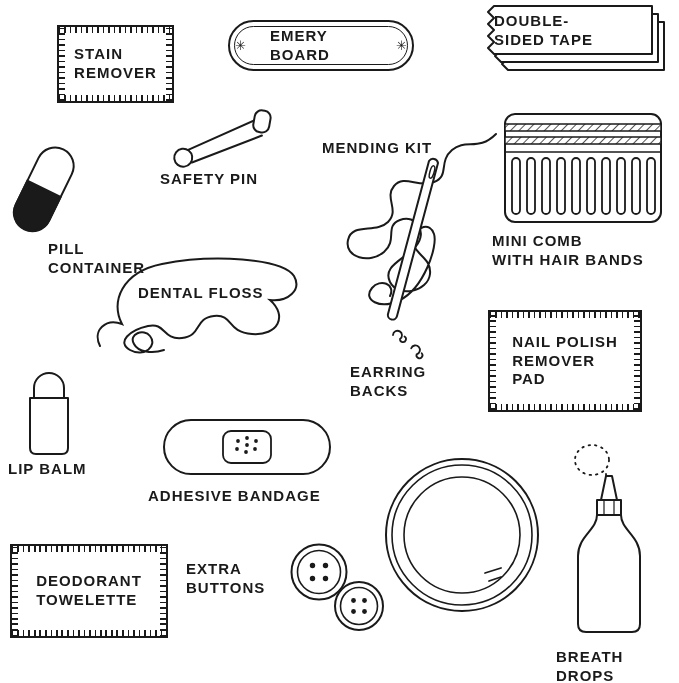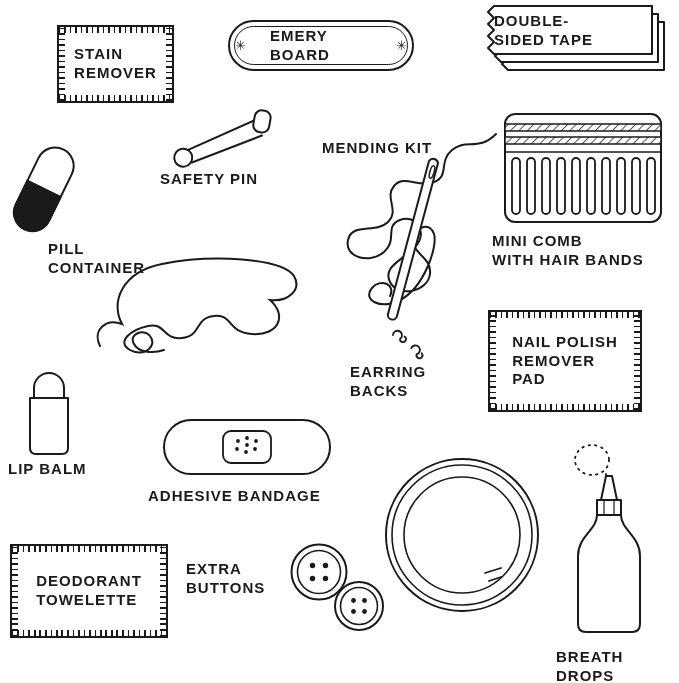--- a/index.html
+++ b/index.html
@@ -145,20 +145,21 @@
 CONTAINER</div>
 
   <div class="item" style="left:92px;top:250px;width:215px;height:120px;">
     <svg width="215" height="120" viewBox="0 0 215 120">
       <path d="M8,96 C0,80 14,68 30,74 C18,52 30,22 70,14 C120,4 190,8 202,26
                C210,40 196,52 178,50 C196,66 186,86 160,84 C134,82 142,64 122,66
                C102,68 110,86 90,88 C70,90 74,72 56,76 C38,80 24,92 38,100
                C52,108 66,96 58,86 C52,78 36,84 42,94 C46,102 60,104 72,100" fill="none" stroke="#1a1a1a" stroke-width="2" stroke-linecap="round"></path>
     </svg>
   </div>
+  <div class="label" style="left:138px;top:284px;width:150px;">DENTAL FLOSS</div>
 
   <div class="item" style="left:390px;top:326px;width:46px;height:40px;">
     <svg width="46" height="40" viewBox="0 0 46 40">
       <g fill="none" stroke="#1a1a1a" stroke-width="1.8" stroke-linecap="round">
         <path d="M3,9 a4.5,4.5 0 1 1 7,4 a3,3 0 1 0 4.5,-2.5"></path>
         <path d="M20,24 a4.5,4.5 0 1 1 7,4 a3,3 0 1 0 4.5,-2.5" transform="rotate(18 26 27)"></path>
       </g>
     </svg>
   </div>
   <div class="label" style="left:350px;top:363px;width:112px;">EARRING

